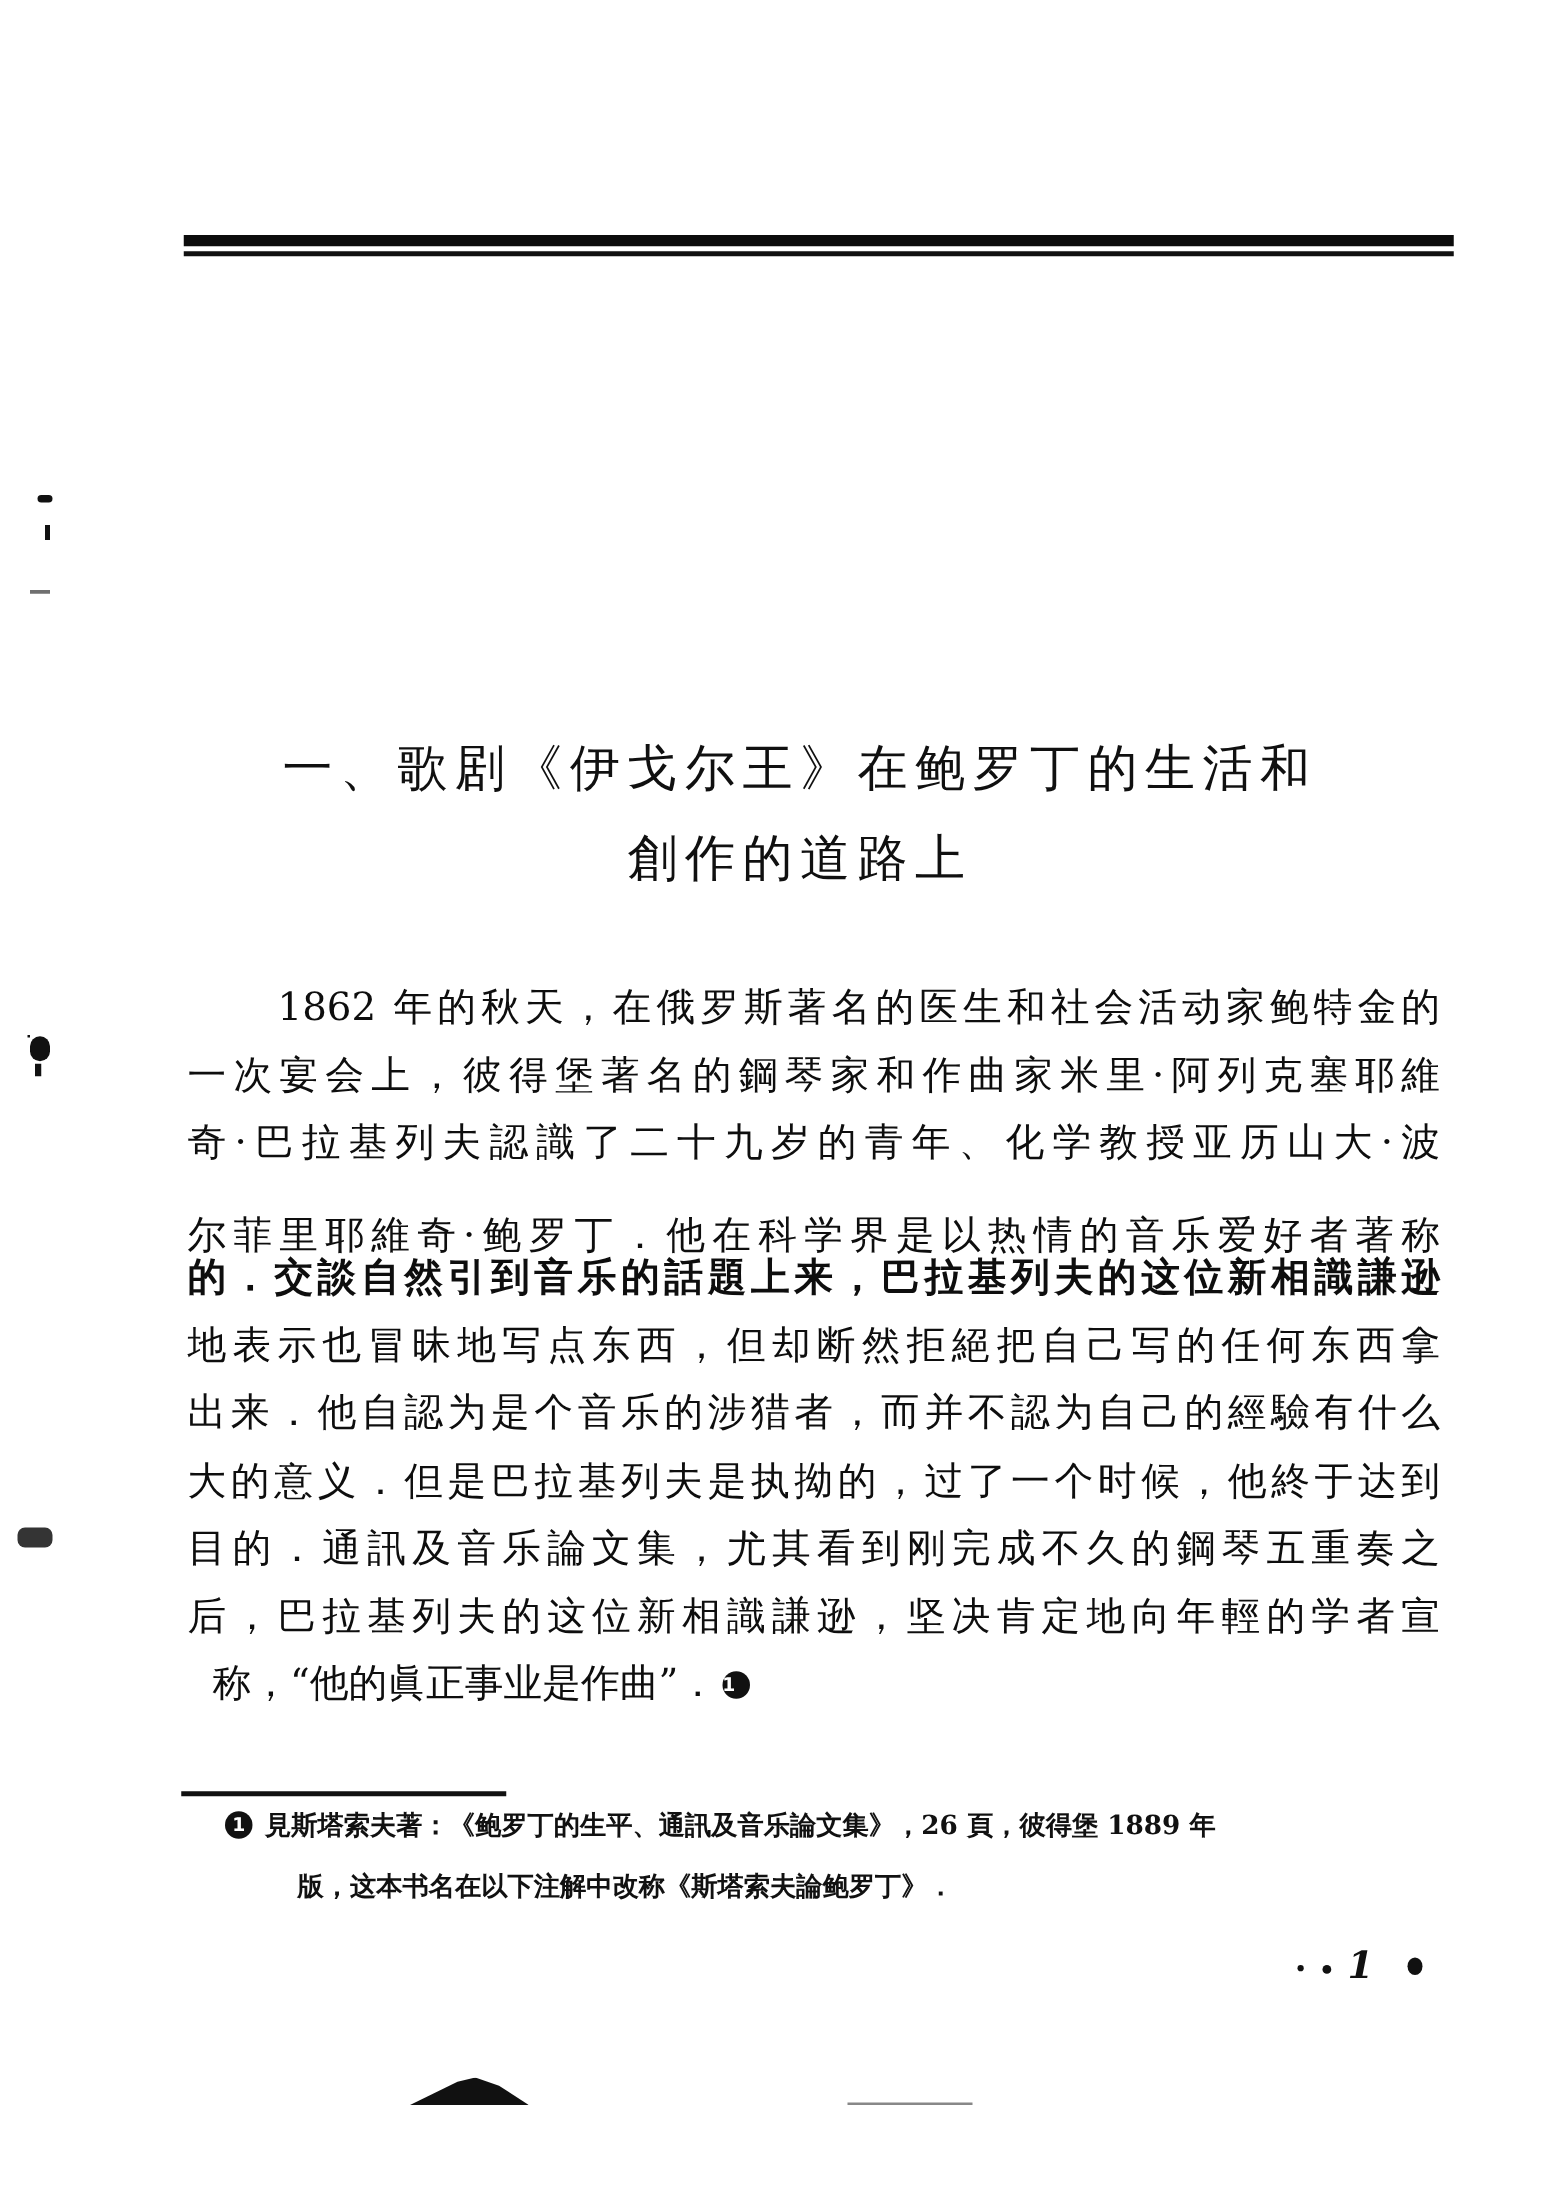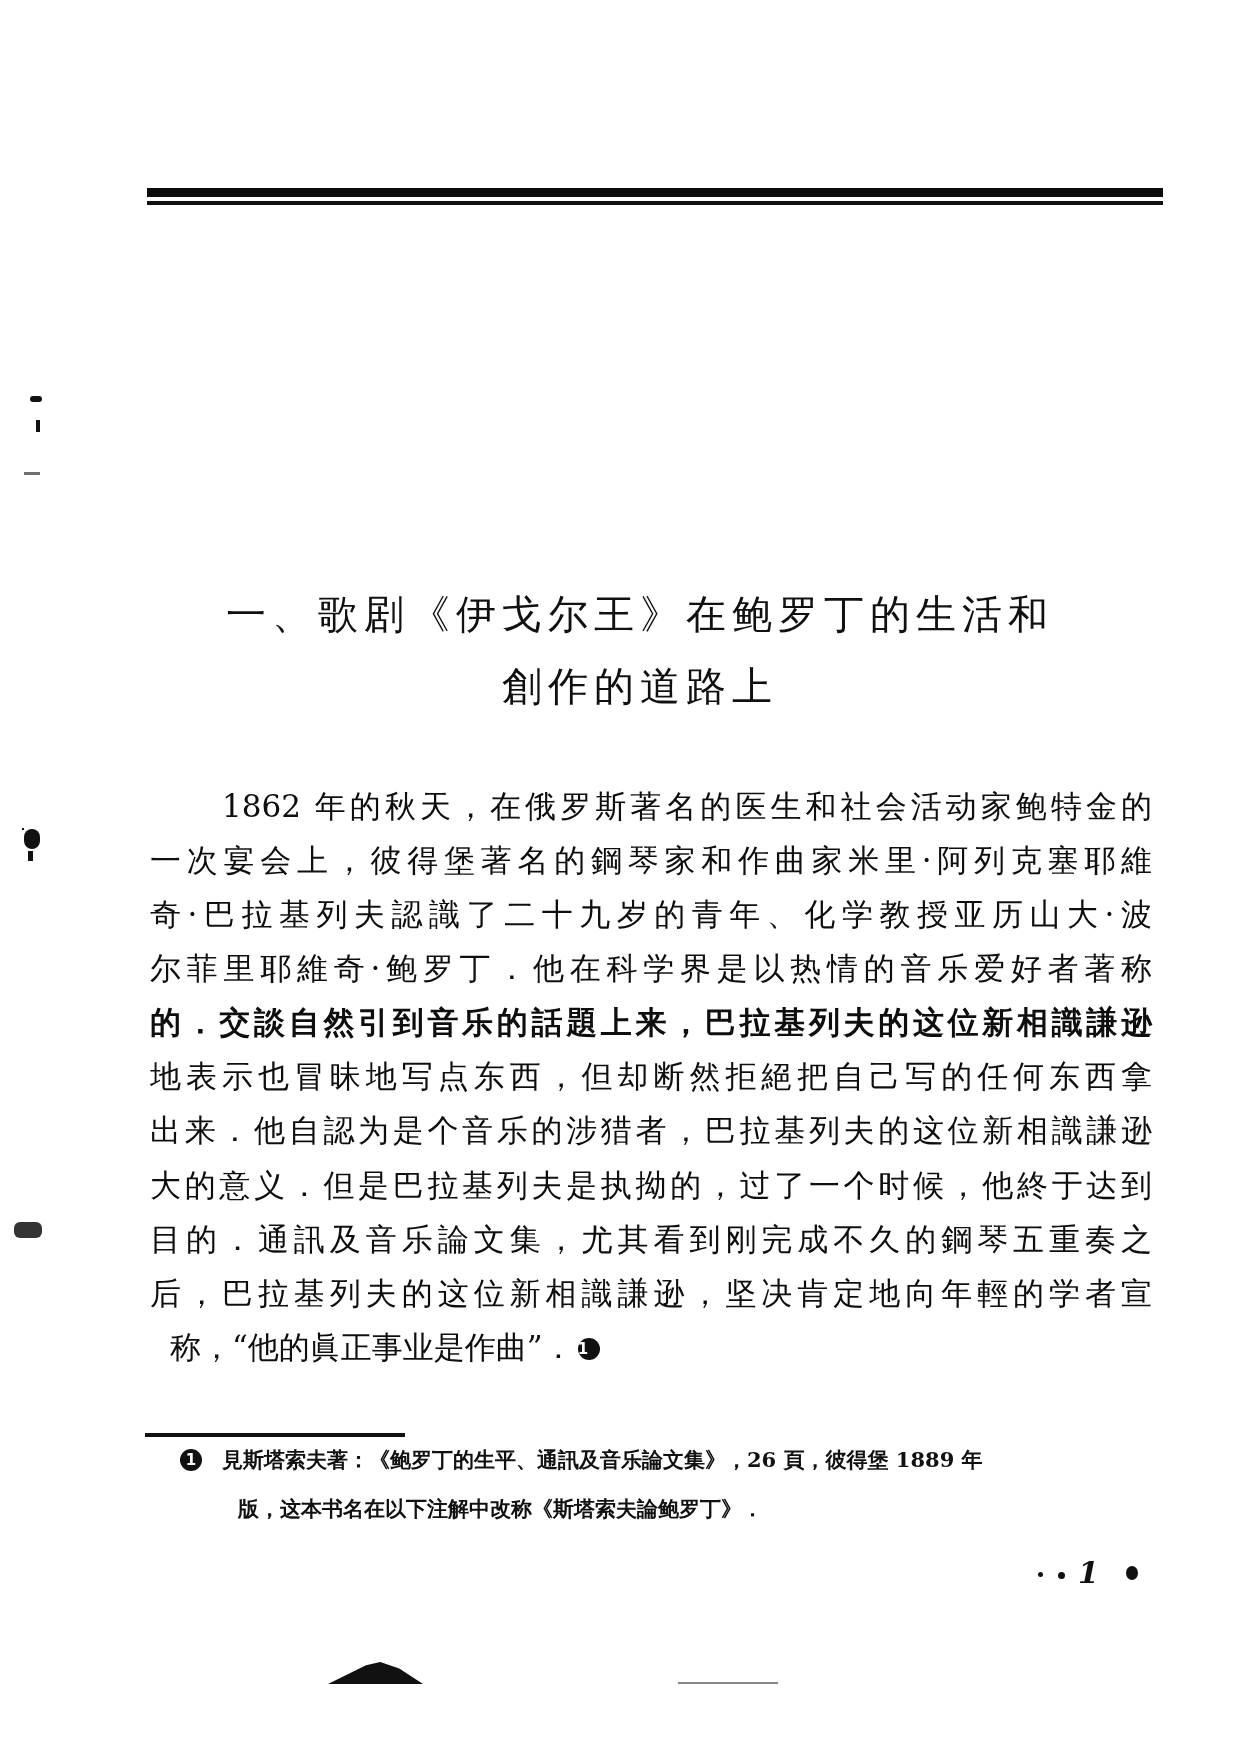--- a/index.html
+++ b/index.html
@@ -44,36 +44,36 @@
   <div class="smudge" style="left:28px;top:851px;width:5px;height:10px;"></div>
   <div class="smudge" style="left:14px;top:1222px;width:28px;height:16px;border-radius:6px;opacity:0.85;"></div>
 
   <h1 class="title l1">一、歌剧《伊戈尔王》在鲍罗丁的生活和</h1>
   <h1 class="title l2">創作的道路上</h1>
 
   <div>
     <div class="body-line indent" style="top:786px;">1862 年的秋天，在俄罗斯著名的医生和社会活动家鲍特金的</div>
     <div class="body-line" style="top:840px;">一次宴会上，彼得堡著名的鋼琴家和作曲家米里·阿列克塞耶維</div>
     <div class="body-line" style="top:894px;">奇·巴拉基列夫認識了二十九岁的青年、化学教授亚历山大·波</div>
-    <div class="body-line" style="top:948px;">尔菲里耶維奇·鲍罗丁．他在科学界是以热情的音乐爱好者著称</div>
+    <div class="body-line" style="top:968px;">尔菲里耶維奇·鲍罗丁．他在科学界是以热情的音乐爱好者著称</div>
     <div class="body-line" style="top:1002px;font-weight:bold;">的．交談自然引到音乐的話題上来，巴拉基列夫的这位新相識謙逊</div>
     <div class="body-line" style="top:1056px;">地表示也冒昧地写点东西，但却断然拒絕把自己写的任何东西拿</div>
-    <div class="body-line" style="top:1110px;">出来．他自認为是个音乐的涉猎者，巴拉基列夫的这位新相識謙逊</div>
+    <div class="body-line" style="top:1110px;">出来．他自認为是个音乐的涉猎者，而并不認为自己的經驗有什么</div>
     <div class="body-line" style="top:1165px;">大的意义．但是巴拉基列夫是执拗的，过了一个时候，他終于达到</div>
     <div class="body-line" style="top:1219px;">目的．通訊及音乐論文集，尤其看到刚完成不久的鋼琴五重奏之</div>
     <div class="body-line" style="top:1273px;">后，巴拉基列夫的这位新相識謙逊，坚决肯定地向年輕的学者宣</div>
     <div class="body-line last" style="top:1327px;margin-left:20px;">
       <span>称，“他的眞正事业是作曲”．</span><span class="ref-marker">1</span>
     </div>
   </div>
 
   <div class="fn-rule"></div>
 
   <div class="fn-marker">1</div>
-  <div class="fn-line" style="left:222px;top:1446px;">見斯塔索夫著：《鲍罗丁的生平、通訊及音乐論文集》，26 頁，彼得堡 1889 年</div>
+  <div class="fn-line" style="left:212px;top:1446px;">見斯塔索夫著：《鲍罗丁的生平、通訊及音乐論文集》，26 頁，彼得堡 1889 年</div>
   <div class="fn-line" style="left:222px;top:1495px;margin-left:16px;">版，这本书名在以下注解中改称《斯塔索夫論鲍罗丁》．</div>
 
   <div class="dot" style="left:1038px;top:1572px;width:5px;height:5px;"></div>
   <div class="dot" style="left:1058px;top:1572px;width:7px;height:7px;"></div>
   <div class="page-num" style="left:1078px;">1</div>
   <div class="dot" style="left:1126px;top:1566px;width:12px;height:14px;"></div>
 
   <div class="smudge" style="left:328px;top:1662px;width:95px;height:22px;clip-path:polygon(0% 100%, 40% 15%, 55% 0%, 75% 30%, 100% 100%);"></div>
   <div class="smudge" style="left:678px;top:1682px;width:100px;height:2px;opacity:0.5;"></div>
 </div>

